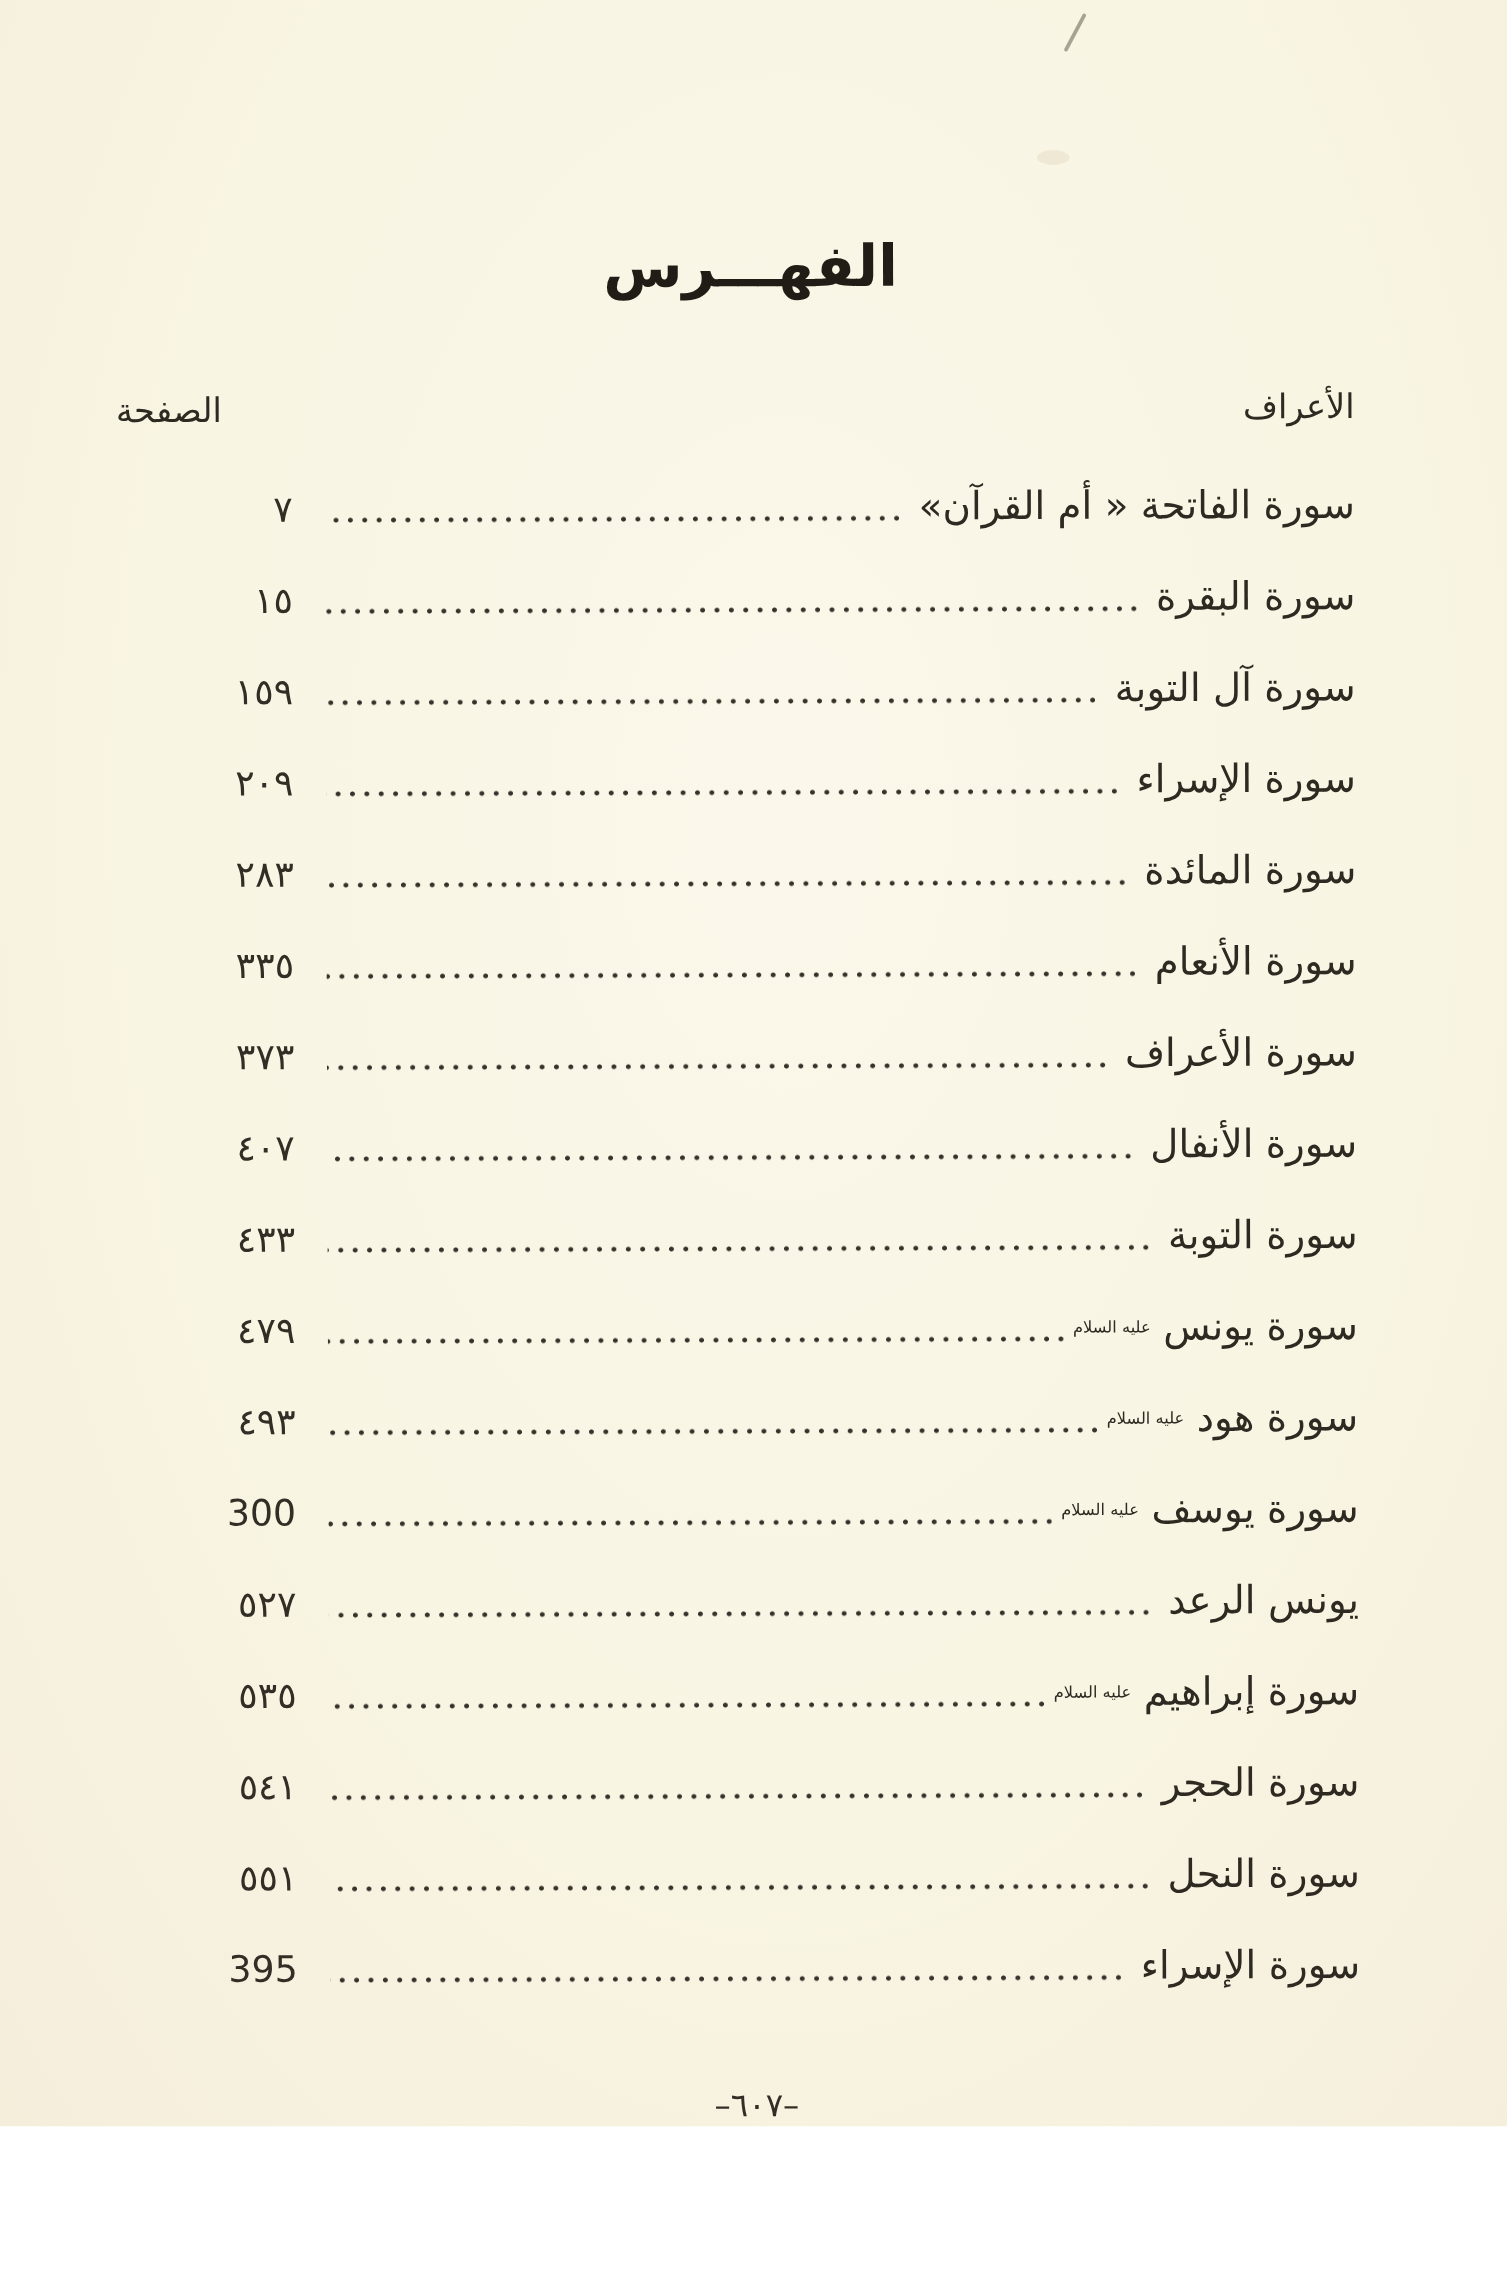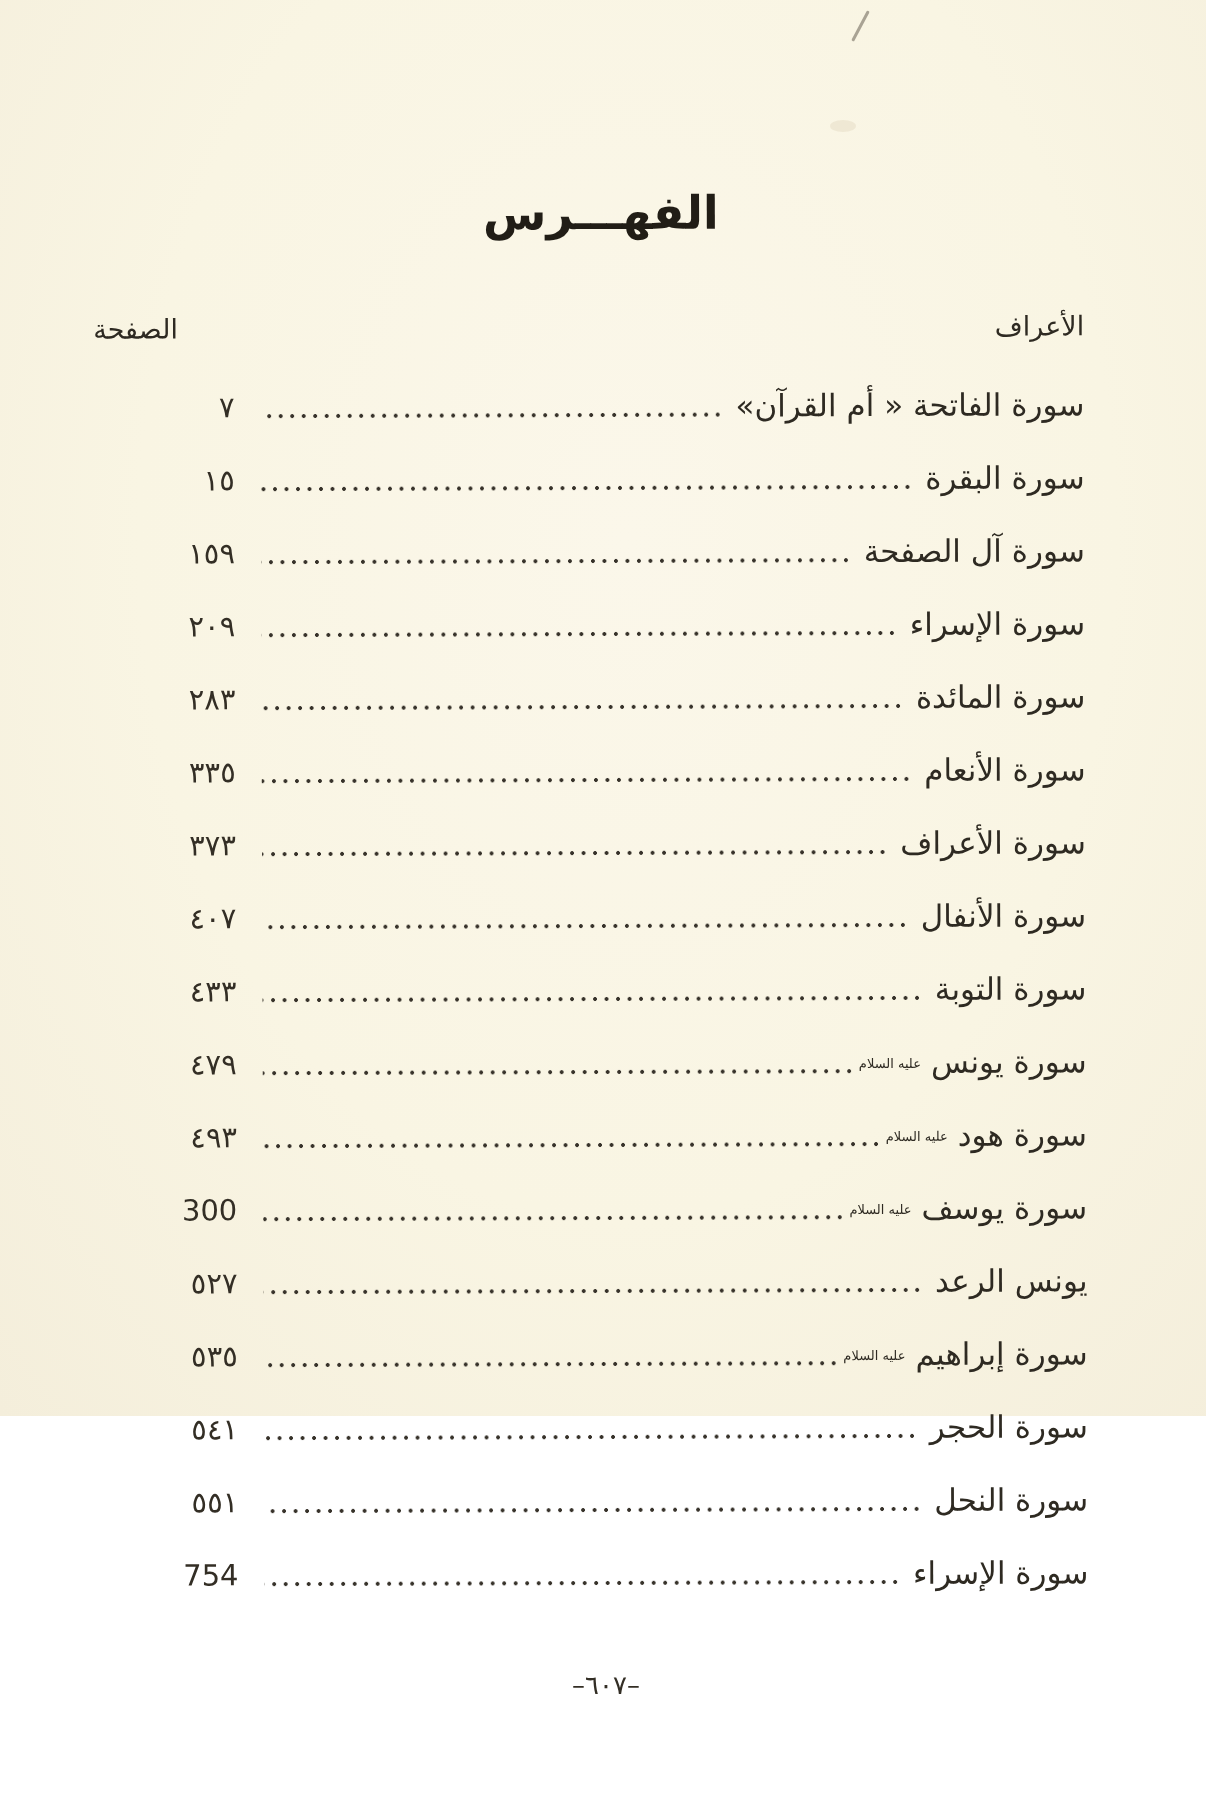--- a/index.html
+++ b/index.html
@@ -3,21 +3,21 @@
 <meta charset="utf-8">
 <style>
   html, body { margin: 0; padding: 0; }
   body {
     width: 1206px; height: 1816px;
     font-family: "DejaVu Sans", sans-serif;
     overflow: hidden;
   }
   .sheet {
     position: relative;
-    width: 1206px; height: 1416px;
+    width: 1206px; height: 1701px;
     direction: rtl;
     background: radial-gradient(ellipse at 52% 38%, #fbf7ea 0%, #f9f5e3 55%, #f4eedb 100%);
     color: #2e2a22;
   }
   .content { transform: rotate(-0.2deg); }
   .title {
     padding-top: 186px;
     text-align: center;
     font-size: 46px;
     font-weight: bold;
@@ -119,21 +119,21 @@
         <span class="page-num">٧</span>
       </div>
 
       <div class="toc-row">
         <span class="surah-name"><span>سورة البقرة</span></span>
         <span class="leader"></span>
         <span class="page-num">١٥</span>
       </div>
 
       <div class="toc-row">
-        <span class="surah-name"><span>سورة آل الصفحة</span></span>
+        <span class="surah-name"><span>سورة آل التوبة</span></span>
         <span class="leader"></span>
         <span class="page-num">١٥٩</span>
       </div>
 
       <div class="toc-row">
         <span class="surah-name"><span>سورة الإسراء</span></span>
         <span class="leader"></span>
         <span class="page-num">٢٠٩</span>
       </div>
 
@@ -205,21 +205,21 @@
 
       <div class="toc-row">
         <span class="surah-name"><span>سورة النحل</span></span>
         <span class="leader"></span>
         <span class="page-num">٥٥١</span>
       </div>
 
       <div class="toc-row">
         <span class="surah-name"><span>سورة الإسراء</span></span>
         <span class="leader"></span>
-        <span class="page-num">754</span>
+        <span class="page-num">395</span>
       </div>
 
     </div>
 
     <div class="footer">–٦٠٧–</div>
 
   </div>
 </div>
 
 </body></html>

